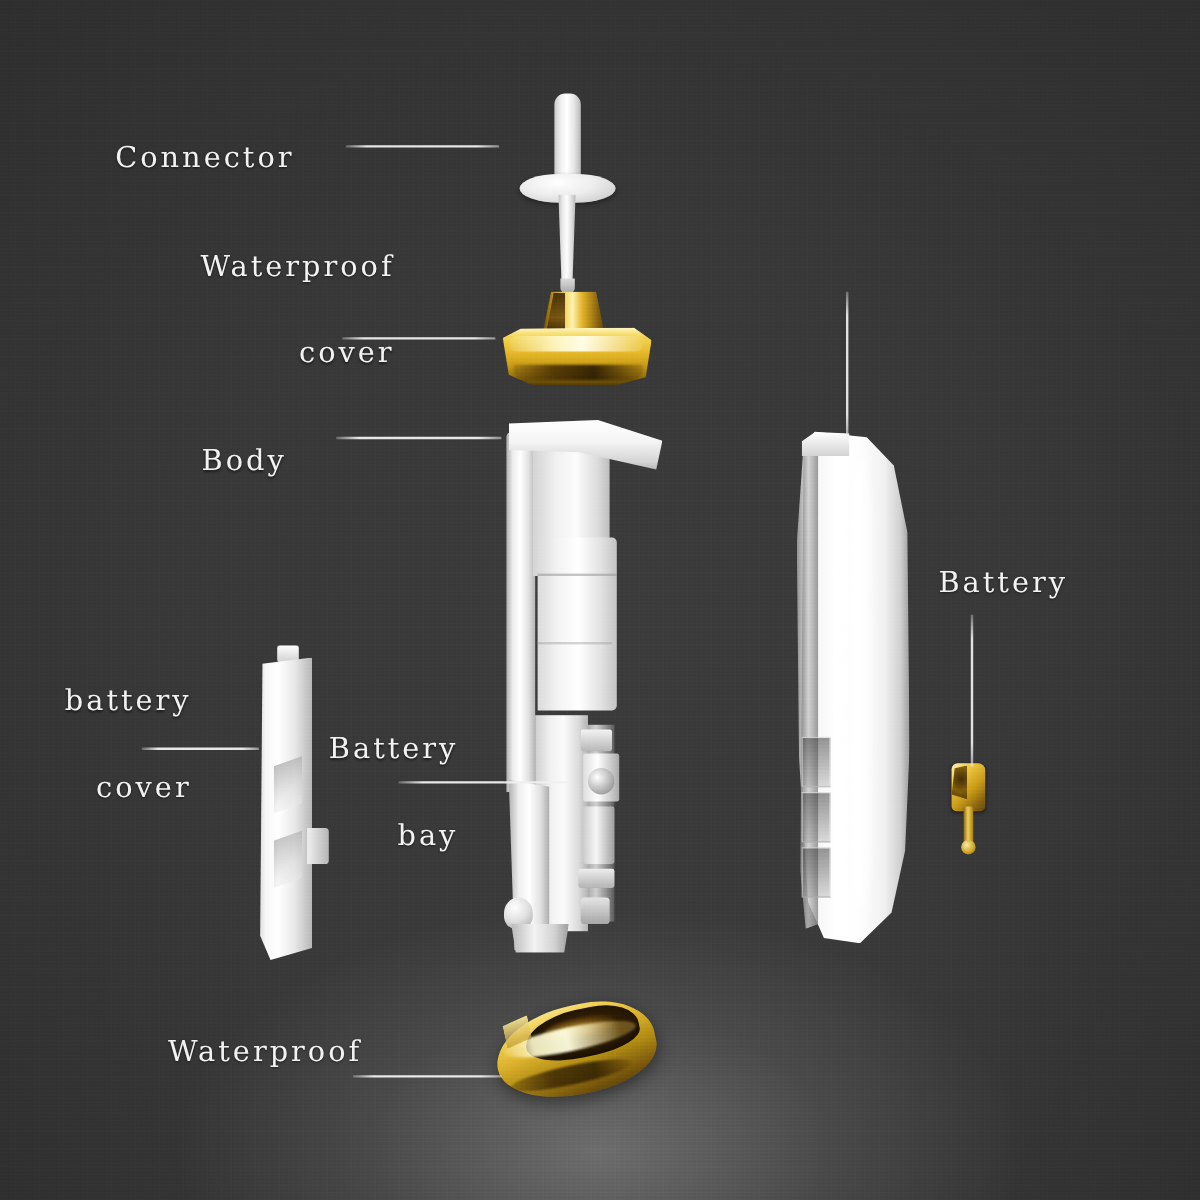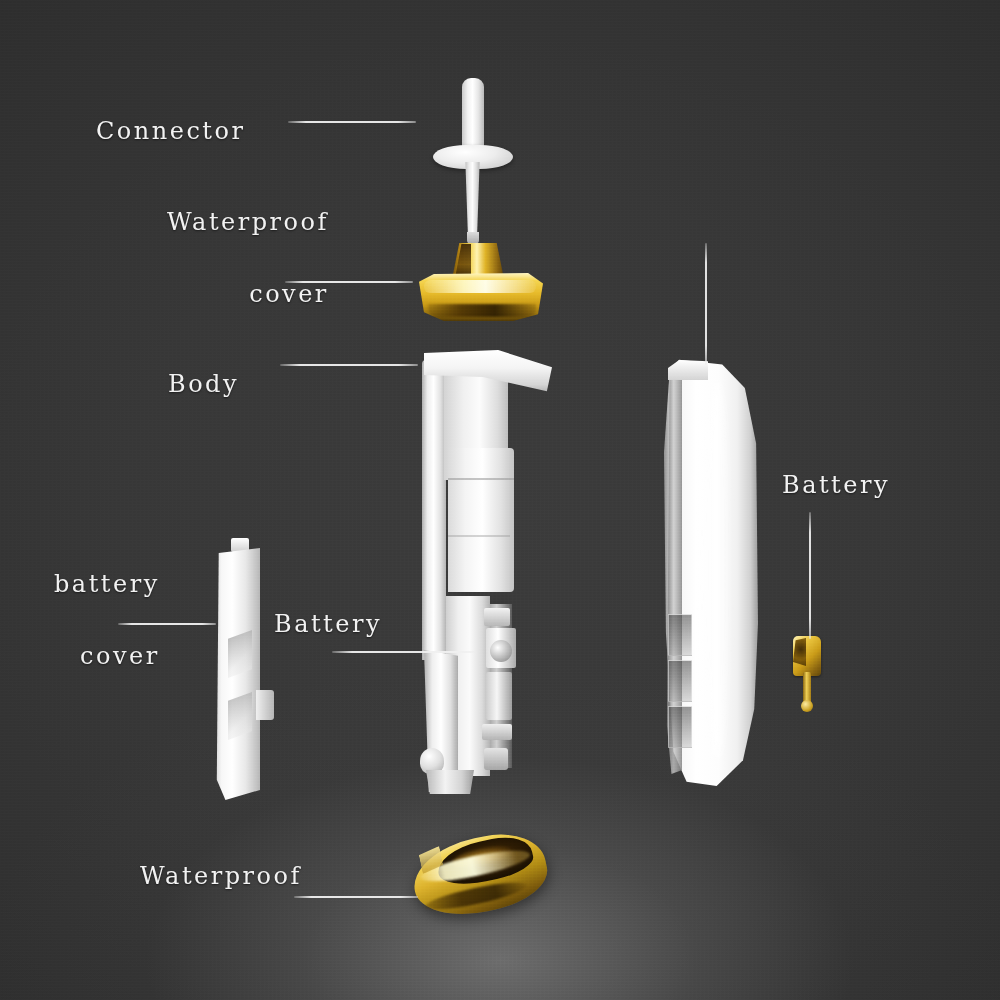--- a/index.html
+++ b/index.html
@@ -411,20 +411,21 @@
 
   <div class="label" style="left:782px; top:450px;">Battery</div>
 
   <div class="label two-line" style="left:54px; top:548px;">
     <div>battery</div>
     <div>cover</div>
   </div>
 
   <div class="label two-line" style="left:274px; top:588px;">
     <div>Battery</div>
+    <div>bay</div>
   </div>
 
   <div class="label two-line" style="left:140px; top:840px;">
     <div>Waterproof</div>
   </div>
 
   <div id="grain"></div>
 </div>
 
 </body></html>

